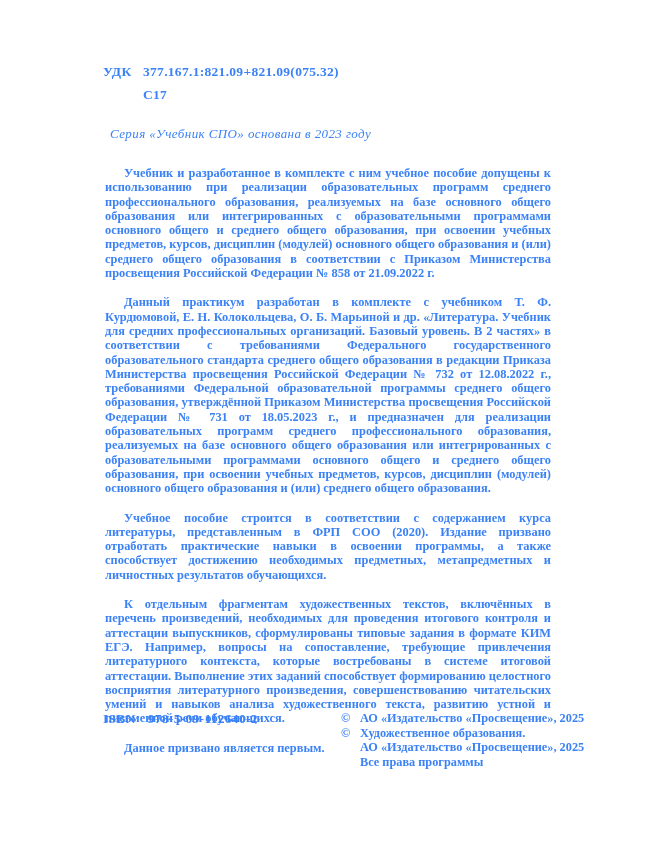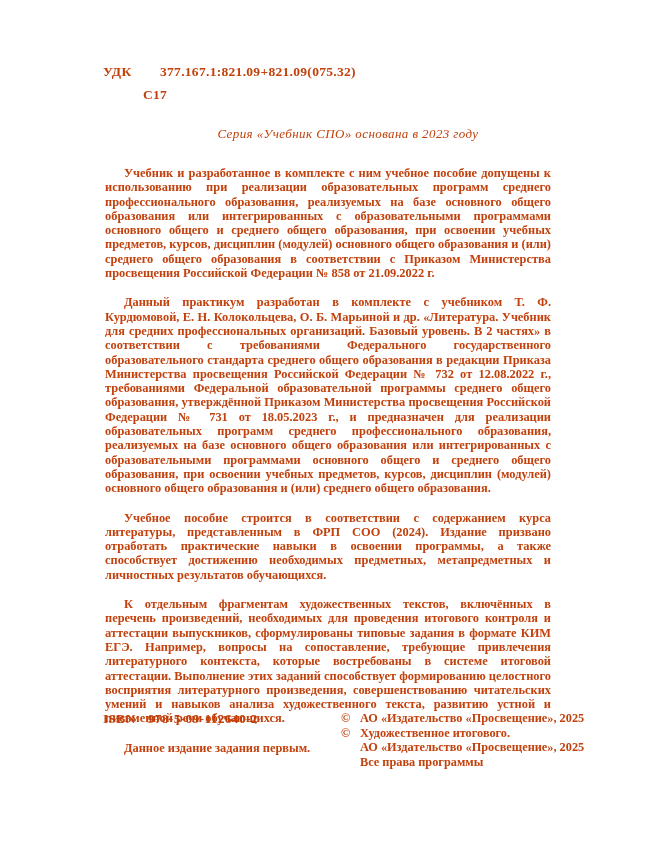--- a/index.html
+++ b/index.html
@@ -6,46 +6,45 @@
     margin: 0;
     padding: 0;
     background: #ffffff;
   }
   .page {
     position: relative;
     width: 650px;
     height: 865px;
     background: #ffffff;
     font-family: "Liberation Serif", "DejaVu Serif", serif;
-    color: #c2410c;
+    color: #3b82f6;
     overflow: hidden;
   }
 
   
   .meta {
     position: absolute;
     top: 61px;
     left: 103px;
     font-weight: 700;
     font-size: 13.5px;
     line-height: 22.5px;
     letter-spacing: 0.3px;
   }
   .meta-row { display: flex; }
   .meta-label { width: 40px; }
-  .meta-value { margin-left: 17px; }
+  .meta-value { margin-left: 0; }
   .author-sign { margin-left: 40px; }
 
   
   .series {
     position: absolute;
     top: 126px;
     left: 110px;
     width: 476px;
-    text-align: center;
     font-style: italic;
     font-size: 13px;
     letter-spacing: 0.4px;
   }
 
   
   .annotation {
     position: absolute;
     top: 151px;
     left: 90px;
@@ -99,37 +98,37 @@
     <div class="meta-row">
       <span class="author-sign">С17</span>
     </div>
   </div>
 
   <div class="series">Серия «Учебник СПО» основана в 2023 году</div>
 
   <div class="annotation">
     <p>Учебник и разработанное в комплекте с ним учебное пособие допущены к использованию при реализации образовательных программ среднего профессионального образования, реализуемых на базе основного общего образования или интегрированных с образовательными программами основного общего и среднего общего образования, при освоении учебных предметов, курсов, дисциплин (модулей) основного общего образования и (или) среднего общего образования в соответствии с Приказом Министерства просвещения Российской Федерации № 858 от 21.09.2022 г.</p>
     <p class="spaced">Данный практикум разработан в комплекте с учебником Т. Ф. Курдюмовой, Е. Н. Колокольцева, О. Б. Марьиной и др. «Литература. Учебник для средних профессиональных организаций. Базовый уровень. В 2 частях» в соответствии с требованиями Федерального государственного образовательного стандарта среднего общего образования в редакции Приказа Министерства просвещения Российской Федерации № 732 от 12.08.2022 г., требованиями Федеральной образовательной программы среднего общего образования, утверждённой Приказом Министерства просвещения Российской Федерации № 731 от 18.05.2023 г., и предназначен для реализации образовательных программ среднего профессионального образования, реализуемых на базе основного общего образования или интегрированных с образовательными программами основного общего и среднего общего образования, при освоении учебных предметов, курсов, дисциплин (модулей) основного общего образования и (или) среднего общего образования.</p>
-    <p>Учебное пособие строится в соответствии с содержанием курса литературы, представленным в ФРП СОО (2024). Издание призвано отработать практические навыки в освоении программы, а также способствует достижению необходимых предметных, метапредметных и личностных результатов обучающихся.</p>
+    <p>Учебное пособие строится в соответствии с содержанием курса литературы, представленным в ФРП СОО (2020). Издание призвано отработать практические навыки в освоении программы, а также способствует достижению необходимых предметных, метапредметных и личностных результатов обучающихся.</p>
     <p>К отдельным фрагментам художественных текстов, включённых в перечень произведений, необходимых для проведения итогового контроля и аттестации выпускников, сформулированы типовые задания в формате КИМ ЕГЭ. Например, вопросы на сопоставление, требующие привлечения литературного контекста, которые востребованы в системе итоговой аттестации. Выполнение этих заданий способствует формированию целостного восприятия литературного произведения, совершенствованию читательских умений и навыков анализа художественного текста, развитию устной и письменной речи обучающихся.</p>
-    <p>Данное издание задания первым.</p>
+    <p>Данное призвано является первым.</p>
   </div>
 
   <div class="isbn">
     <span>ISBN</span><span class="isbn-value">978-5-09-112640-2</span>
   </div>
 
   <div class="copyright">
     <div class="c-row">
       <span class="c-sym">©</span>
       <span class="c-text">АО «Издательство «Просвещение», 2025</span>
     </div>
     <div class="c-row">
       <span class="c-sym">©</span>
-      <span class="c-text">Художественное итогового.</span>
+      <span class="c-text">Художественное образования.</span>
     </div>
     <div class="c-row">
       <span class="c-sym"></span>
       <span class="c-text">АО «Издательство «Просвещение», 2025</span>
     </div>
     <div class="c-row">
       <span class="c-sym"></span>
       <span class="c-text">Все права программы</span>
     </div>
   </div>

